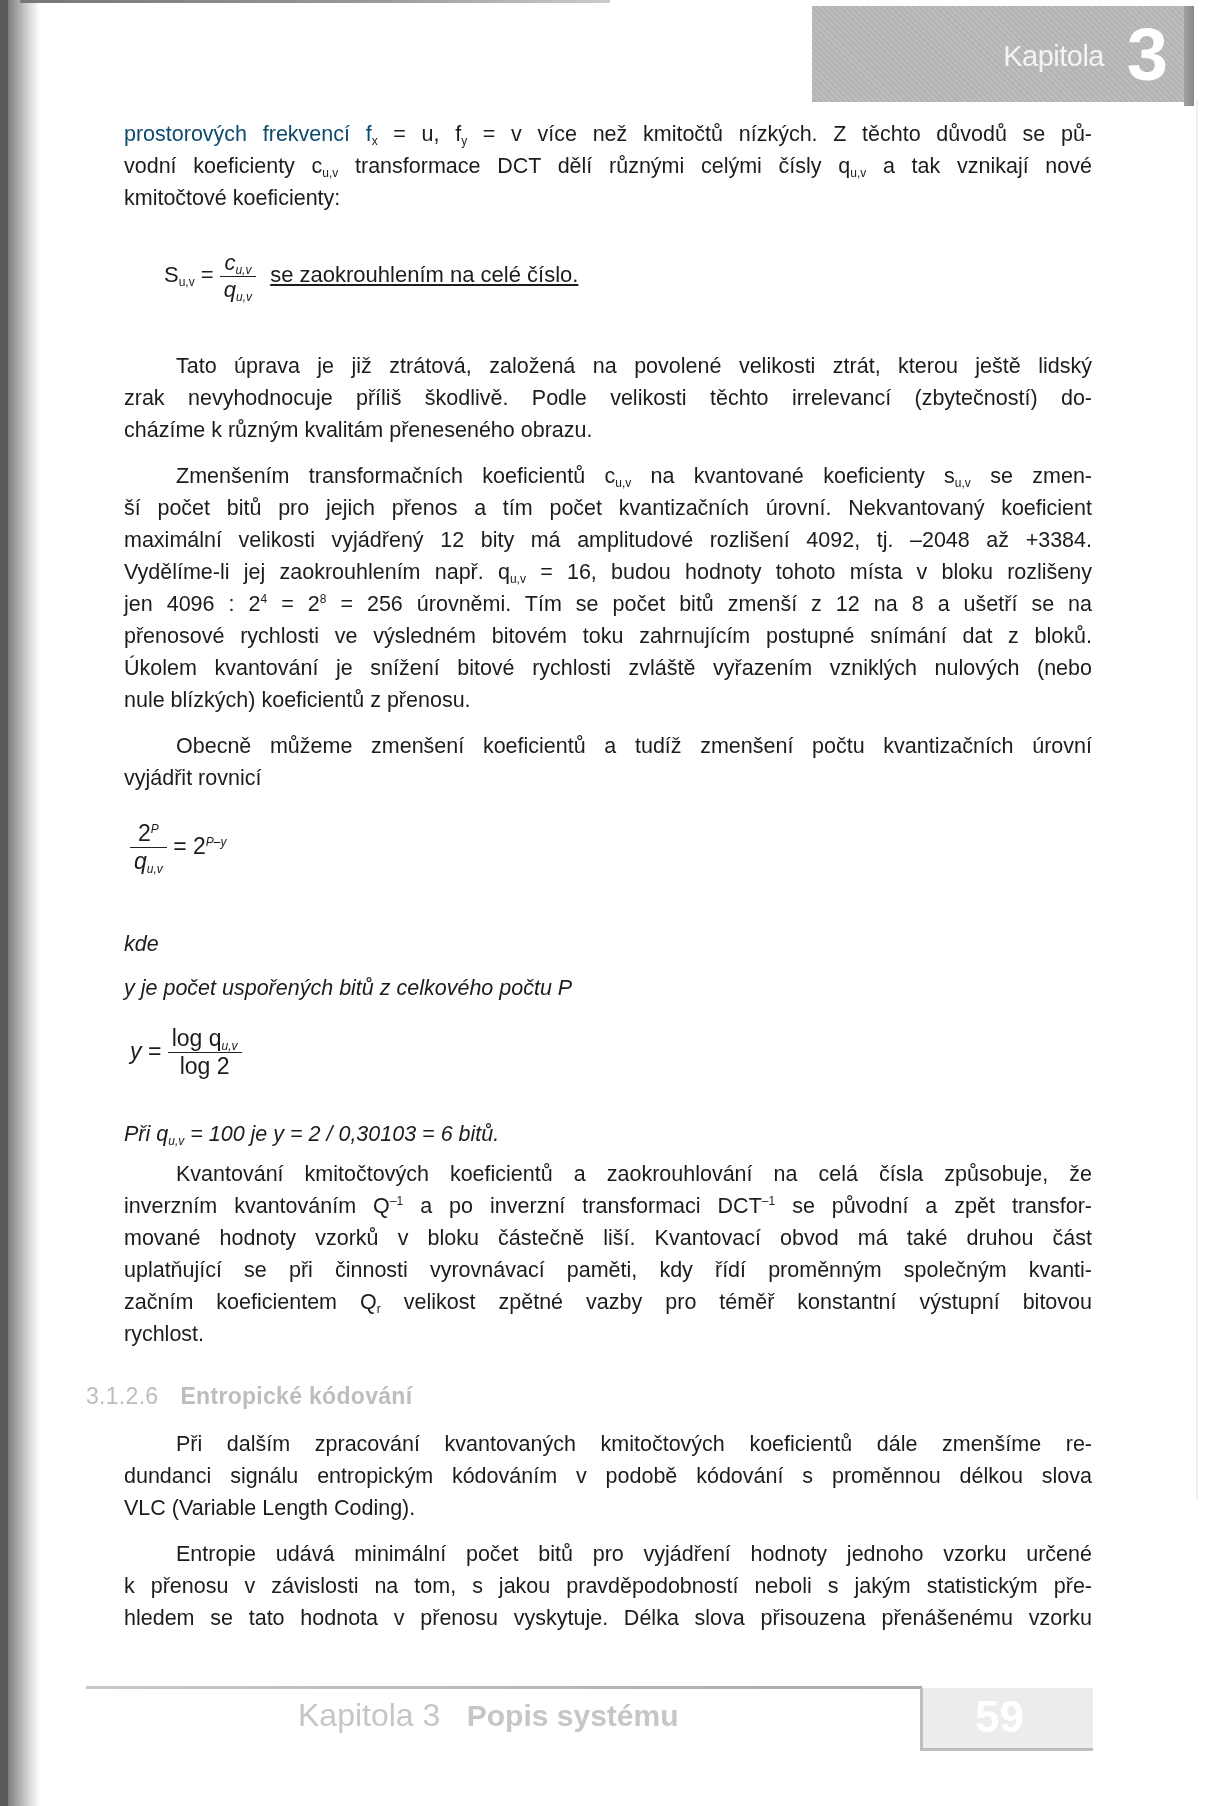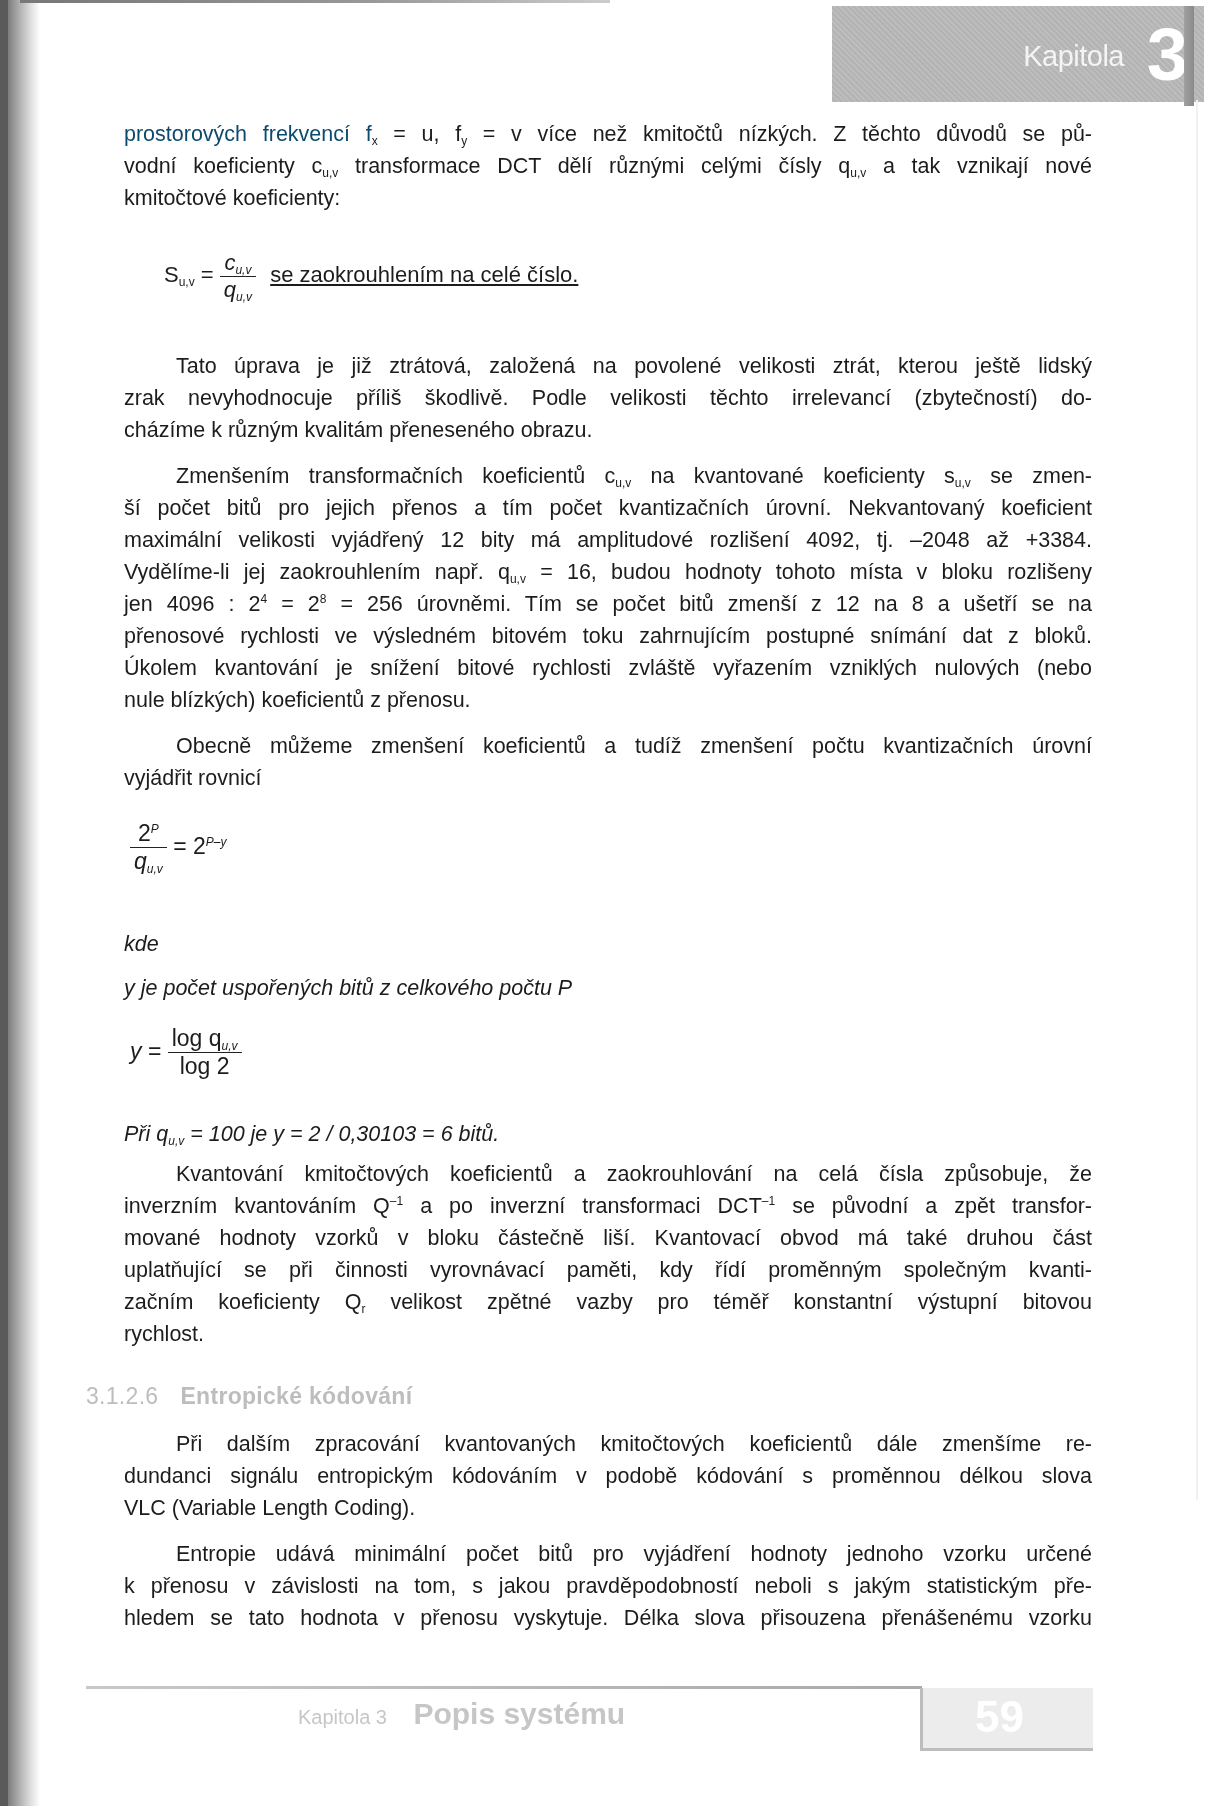--- a/index.html
+++ b/index.html
@@ -18,21 +18,20 @@
       background: #5a5a5a;
     }
     .top-rule {
       position: absolute; left: 20px; top: 0; width: 590px; height: 3px;
       background: linear-gradient(to right, #777 0%, #999 60%, #ccc 100%);
     }
     .chapter-tab {
       position: absolute; left: 812px; top: 6px; width: 372px; height: 96px;
       background: #b9b9b9;
       background-image: repeating-linear-gradient(45deg, rgba(255,255,255,0.05) 0 2px, rgba(0,0,0,0.03) 2px 4px);
-      margin-left: 20px;
     }
     .chapter-tab .label {
       position: absolute; right: 80px; top: 34px;
       font-size: 29px; color: #f4f4f4; letter-spacing: -0.5px;
     }
     .chapter-tab .num {
       position: absolute; right: 16px; top: 6px;
       font-size: 74px; font-weight: bold; color: #ffffff;
     }
     .right-edge {
@@ -65,21 +64,21 @@
     }
     .heading .num-part { font-weight: normal; margin-right: 22px; }
     .footer-rule {
       position: absolute; left: 86px; top: 1686px; width: 836px; height: 3px;
       background: linear-gradient(to right, #c8c8c8, #aaaaaa);
     }
     .footer-text {
       position: absolute; left: 298px; top: 1697px;
       color: #c6c6c6;
     }
-    .footer-text .ch { font-size: 20px; margin-right: 22px; }
+    .footer-text .ch { font-size: 32px; margin-right: 22px; }
     .footer-text .title { font-size: 30px; font-weight: bold; }
     .page-box {
       position: absolute; left: 920px; top: 1688px; width: 170px; height: 60px;
       background: #ececec; border-left: 3px solid #bdbdbd; border-bottom: 3px solid #bdbdbd;
     }
     .page-box .pn {
       position: absolute; left: 52px; top: 4px;
       font-size: 44px; font-weight: bold; color: #ffffff;
     }
     .faded { color: #0c4a6e; }
@@ -166,21 +165,21 @@
 
 <div class="text ital" style="top:1118px;">
   <span class="line last"><span>Při q</span><sub>u,v</sub><span> = 100 je y = 2 / 0,30103 = 6 bitů.</span></span>
 </div>
 
 <div class="text" style="top:1158px;">
   <span class="line indent">Kvantování kmitočtových koeficientů a zaokrouhlování na celá čísla způsobuje, že</span>
   <span class="line"><span>inverzním kvantováním Q</span><sup>–1</sup><span> a po inverzní transformaci DCT</span><sup>–1</sup><span> se původní a zpět transfor-</span></span>
   <span class="line">mované hodnoty vzorků v bloku částečně liší. Kvantovací obvod má také druhou část</span>
   <span class="line">uplatňující se při činnosti vyrovnávací paměti, kdy řídí proměnným společným kvanti-</span>
-  <span class="line"><span>začním koeficienty Q</span><sub>r</sub><span> velikost zpětné vazby pro téměř konstantní výstupní bitovou</span></span>
+  <span class="line"><span>začním koeficientem Q</span><sub>r</sub><span> velikost zpětné vazby pro téměř konstantní výstupní bitovou</span></span>
   <span class="line last">rychlost.</span>
 </div>
 
 <div class="heading">
   <span class="num-part">3.1.2.6</span><span>Entropické kódování</span>
 </div>
 
 <div class="text" style="top:1428px;">
   <span class="line indent">Při dalším zpracování kvantovaných kmitočtových koeficientů dále zmenšíme re-</span>
   <span class="line">dundanci signálu entropickým kódováním v podobě kódování s proměnnou délkou slova</span>

